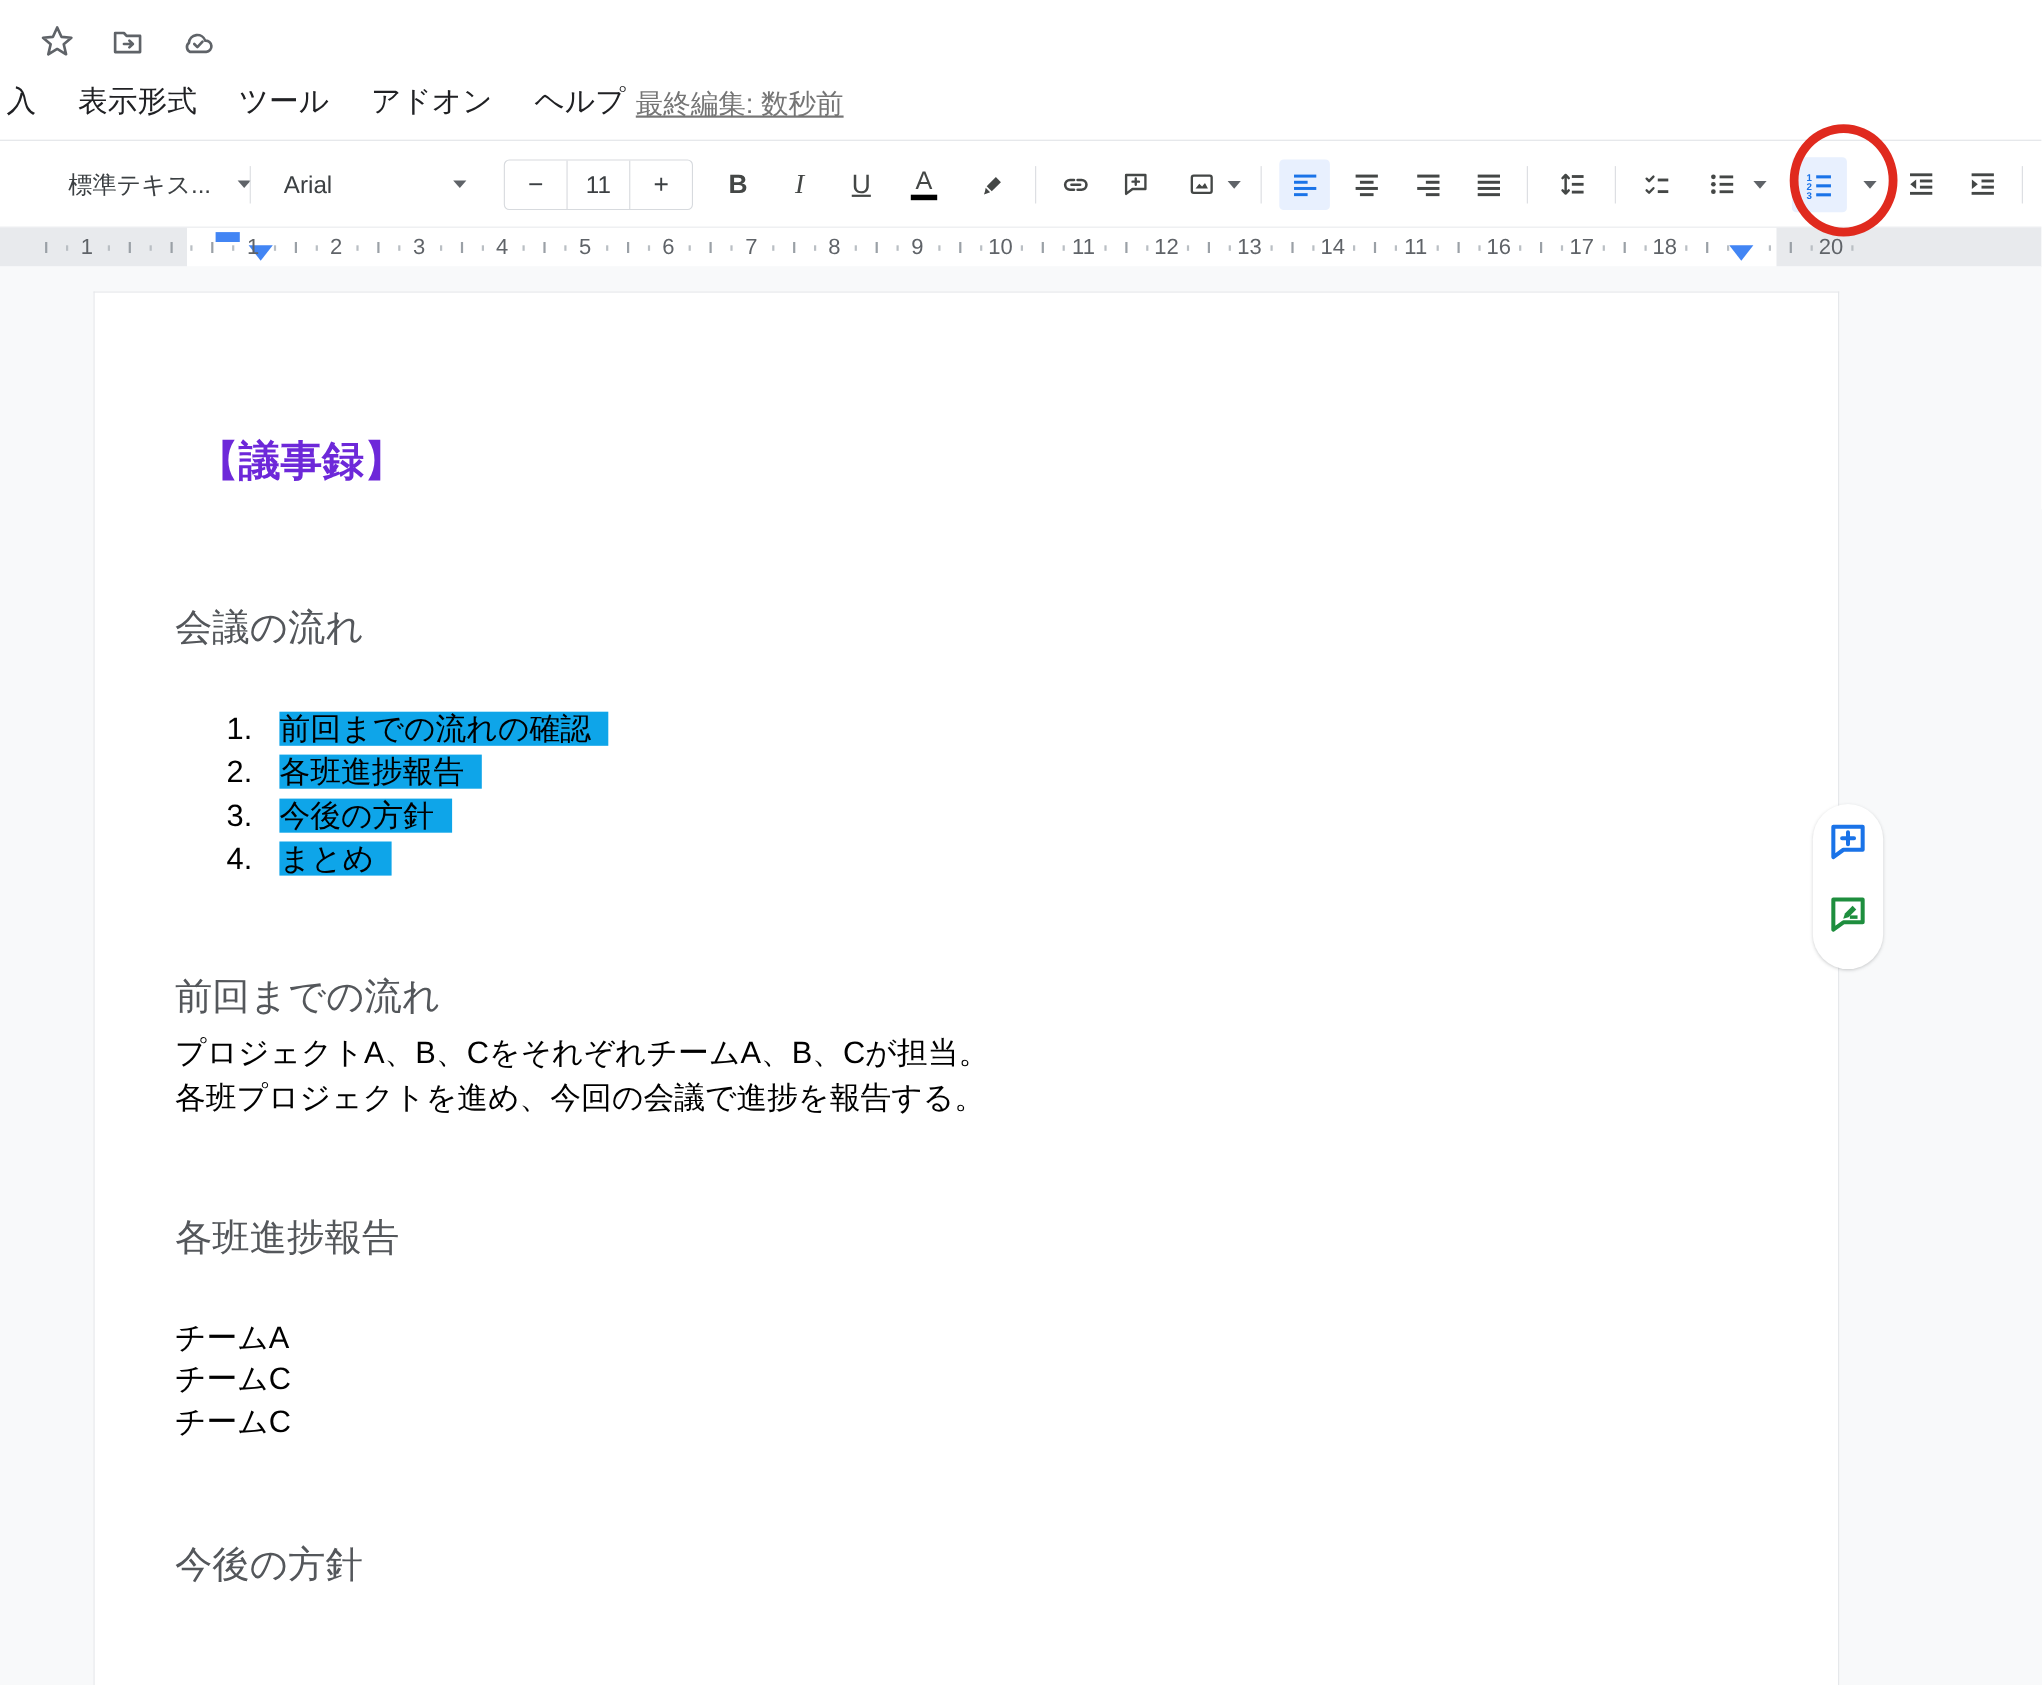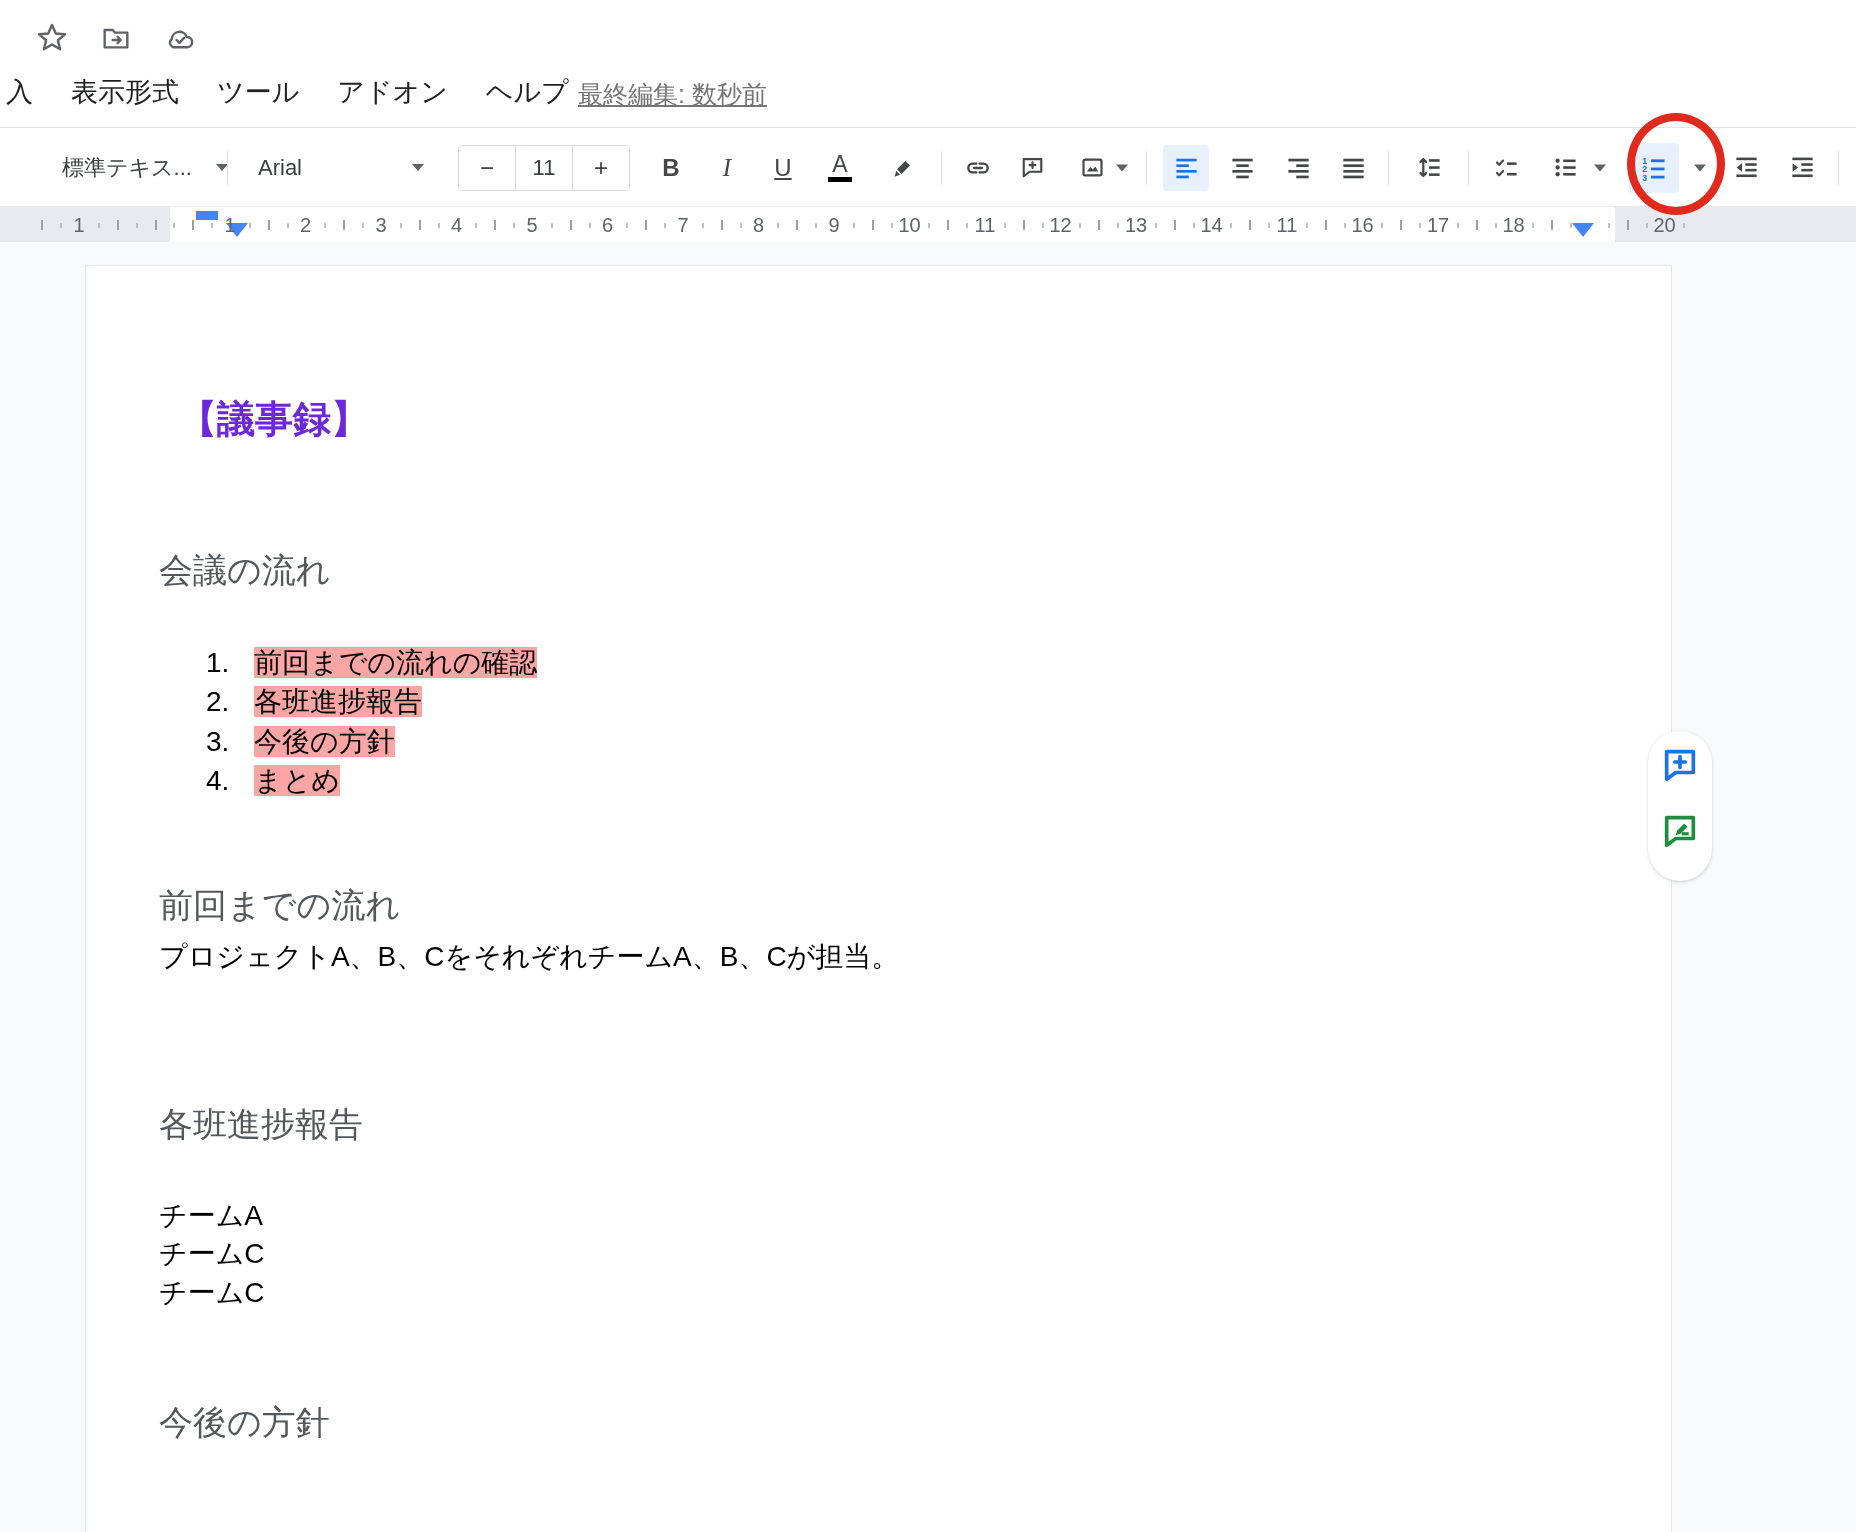--- a/index.html
+++ b/index.html
@@ -45,21 +45,21 @@
   .tri { position:absolute; top:16px; width:0; height:0; border-left:11px solid transparent; border-right:11px solid transparent; border-top:14px solid #4285f4; }
 
   
   .canvas { position:absolute; left:0; top:242px; width:1856px; height:1290px; background:#f8f9fa; }
   .page { position:absolute; left:85px; top:23px; width:1587px; height:1280px; background:#fff; border:1px solid #e4e6e9; border-bottom:none; }
   .doc-title { position:absolute; left:93px; top:128px; font-size:38px; font-weight:600; color:#6d28d9; }
   .h { position:absolute; left:73px; font-size:34px; color:#54575b; }
   .body-line { position:absolute; left:73px; font-size:28px; color:#000; }
   .agenda-row { position:absolute; left:120px; font-size:28px; color:#000; }
   .agenda-row .num { display:inline-block; width:48px; }
-  .hl { background:#fca5a5; }
+  .hl { background:#0ea5e9; padding-right:16px; }
 
   
   .pill { position:absolute; left:1648px; top:489px; width:64px; height:150px; background:#fff; border-radius:32px;
           box-shadow:0 1px 3px rgba(60,64,67,.25); display:flex; flex-direction:column; align-items:center; }
   .pill .pbtn { width:44px; height:44px; display:flex; align-items:center; justify-content:center; }
   .pill .pbtn.first { margin-top:12px; }
   .pill .pbtn.second { margin-top:22px; }
 
   
   .red-circle { position:absolute; left:1627px; top:113px; width:98px; height:102px; border:8px solid #e02a1e;
@@ -389,20 +389,21 @@
       </div>
       <div class="agenda-row" style="top:457px;">
         <span class="num">3.</span><span class="hl">今後の方針</span>
       </div>
       <div class="agenda-row" style="top:496px;">
         <span class="num">4.</span><span class="hl">まとめ</span>
       </div>
 
       <div class="h" style="top:617px;">前回までの流れ</div>
       <div class="body-line" style="top:672px;">プロジェクトA、B、CをそれぞれチームA、B、Cが担当。</div>
+      <div class="body-line" style="top:713px;">各班プロジェクトを進め、今回の会議で進捗を報告する。</div>
 
       <div class="h" style="top:836px;">各班進捗報告</div>
       <div class="body-line" style="top:931px;">チームA</div>
       <div class="body-line" style="top:969px;">チームC</div>
       <div class="body-line" style="top:1008px;">チームC</div>
 
       <div class="h" style="top:1134px;">今後の方針</div>
     </div>
 
     <div class="pill">

